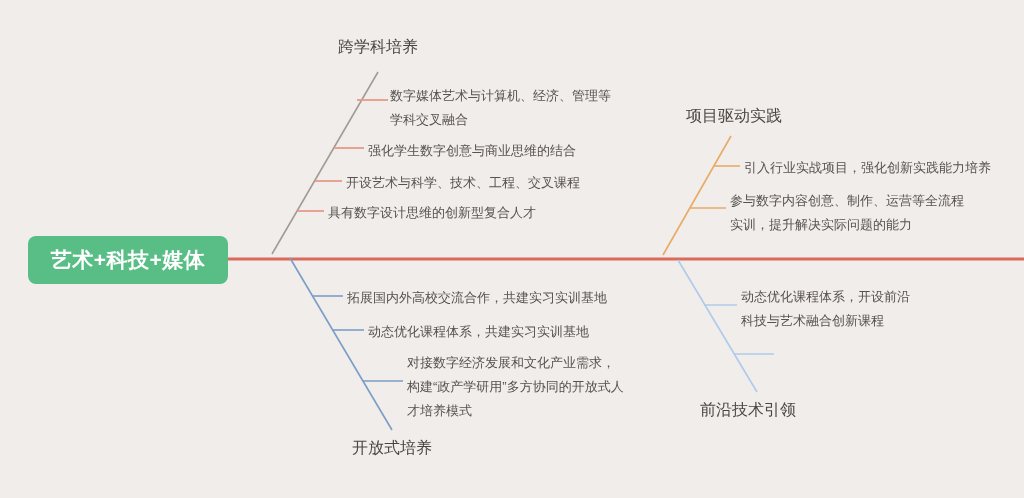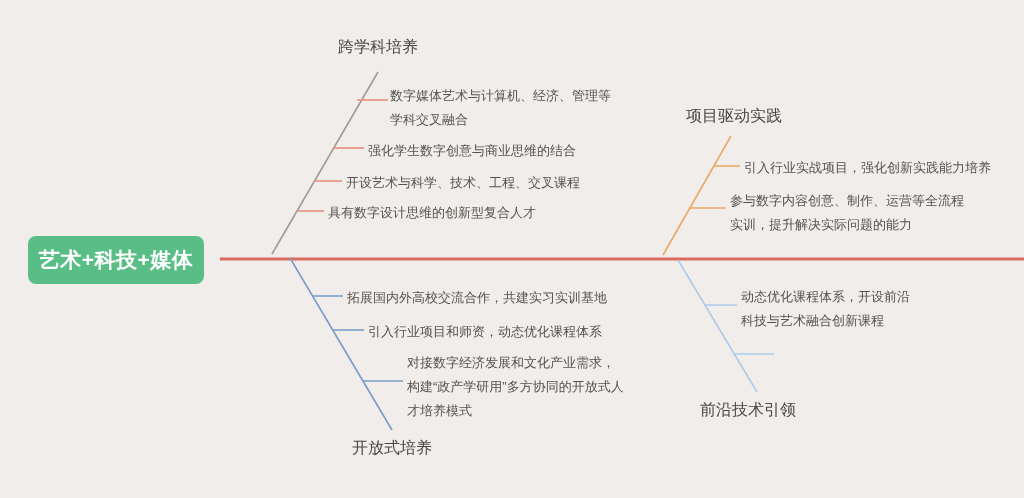--- a/index.html
+++ b/index.html
@@ -11,21 +11,21 @@
     overflow:hidden;
   }
   svg.lines{position:absolute;left:0;top:0;width:1024px;height:498px;}
   .spine{stroke:var(--spine,#d96a5e);stroke-width:3;}
   .branch1-line{stroke:var(--branch1-line,#a29c98);stroke-width:1.6;}
   .branch1-tick{stroke:var(--branch1-tick,#e69a8a);stroke-width:1.8;}
   .branch2-line,.branch2-tick{stroke:var(--branch2-line,#e9aa66);stroke-width:1.6;}
   .branch3-line,.branch3-tick{stroke:var(--branch3-line,#7b9dc7);stroke-width:1.6;}
   .branch4-line,.branch4-tick{stroke:var(--branch4-line,#aecbea);stroke-width:1.6;}
   .main-node{
-    position:absolute;left:28px;top:236px;width:176px;height:48px;
+    position:absolute;left:28px;top:236px;width:200px;height:48px;
     background:var(--main-node-fill,#58be85);
     color:var(--main-node-text,#ffffff);
     border-radius:8px;
     display:flex;align-items:center;justify-content:center;
     font-size:21px;font-weight:700;letter-spacing:.5px;
   }
   .branch-label{
     position:absolute;
     font-size:16px;font-weight:400;
     color:var(--label-text,#4b4642);
@@ -77,21 +77,21 @@
 学科交叉融合</div>
   <div class="leaf" style="left:368px;top:139px">强化学生数字创意与商业思维的结合</div>
   <div class="leaf" style="left:346px;top:171px">开设艺术与科学、技术、工程、交叉课程</div>
   <div class="leaf" style="left:328px;top:201px">具有数字设计思维的创新型复合人才</div>
 
   <div class="leaf" style="left:744px;top:156px">引入行业实战项目，强化创新实践能力培养</div>
   <div class="leaf" style="left:730px;top:189px">参与数字内容创意、制作、运营等全流程
 实训，提升解决实际问题的能力</div>
 
   <div class="leaf" style="left:347px;top:286px">拓展国内外高校交流合作，共建实习实训基地</div>
-  <div class="leaf" style="left:368px;top:320px">引入行业项目和师资，动态优化课程体系</div>
+  <div class="leaf" style="left:368px;top:320px">动态优化课程体系，共建实习实训基地</div>
   <div class="leaf" style="left:407px;top:351px">对接数字经济发展和文化产业需求，
 构建“政产学研用”多方协同的开放式人
 才培养模式</div>
 
   <div class="leaf" style="left:741px;top:285px">动态优化课程体系，开设前沿
 科技与艺术融合创新课程</div>
 
 </div>
 
 </body></html>

